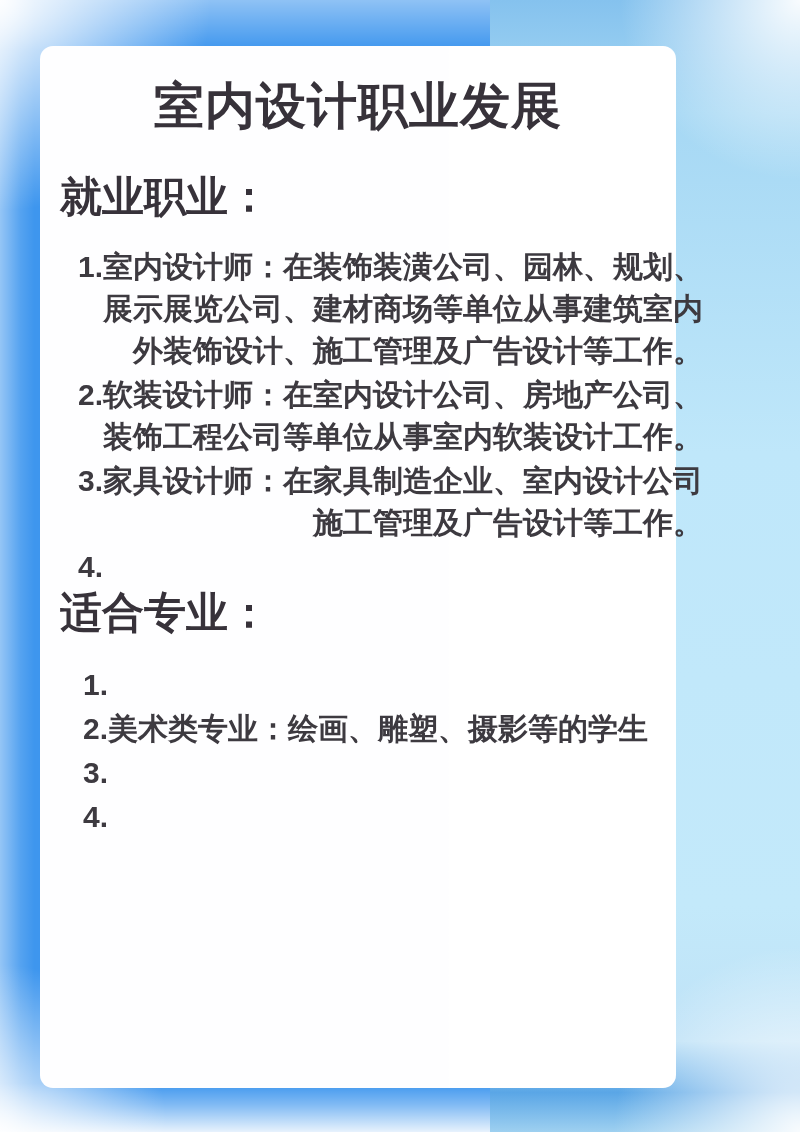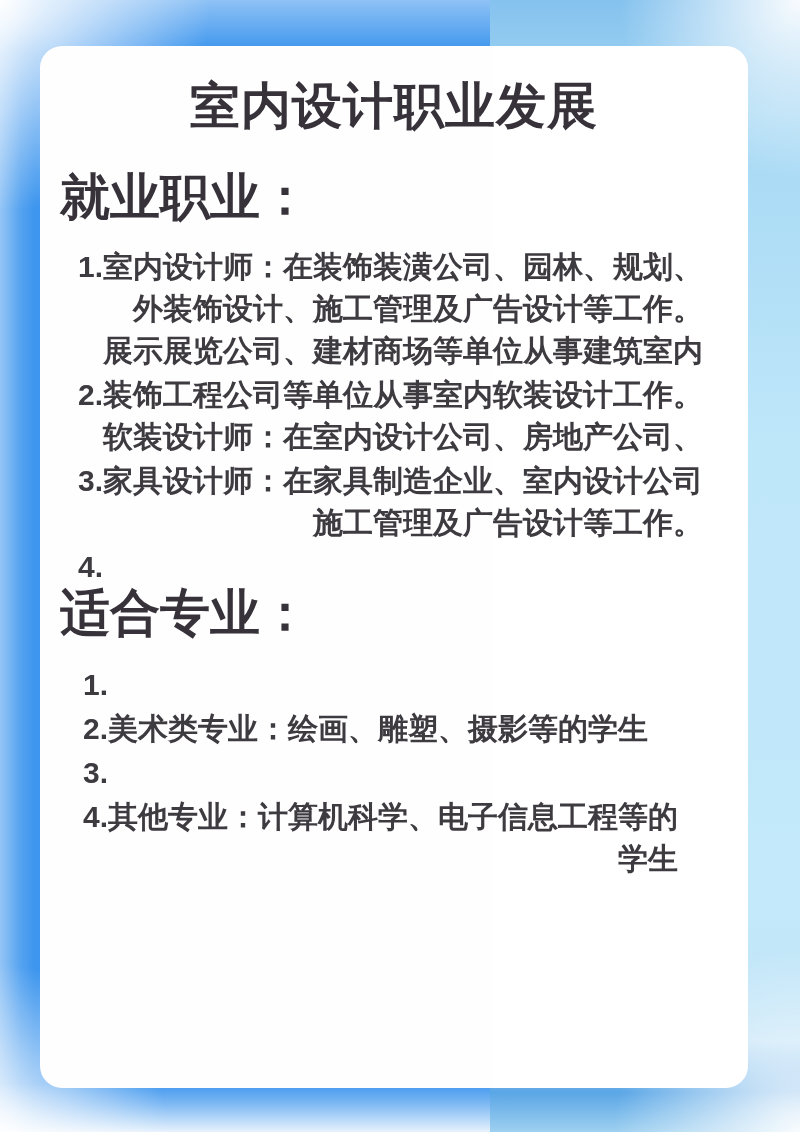--- a/index.html
+++ b/index.html
@@ -23,35 +23,35 @@
   }
   .bg-right {
     position: absolute; left: 490px; top: 0; width: 310px; height: 1132px;
     background:
       radial-gradient(circle 300px at 100% 0%, rgba(255,255,255,0.95) 0%, rgba(255,255,255,0) 60%),
       radial-gradient(circle 300px at 100% 100%, rgba(255,255,255,0.93) 0%, rgba(255,255,255,0) 62%),
       linear-gradient(to bottom, #85c2ee 0%, #a6d8f4 10%, #bfe7fa 40%, #c3e9fa 80%, #bfe2f7 92%, #5aa6e6 96.5%, #9ed0f0 100%);
   }
   
   .card {
-    position: absolute; left: 40px; top: 46px; width: 708px; height: 1042px;
+    position: absolute; left: 40px; top: 46px; width: 636px; height: 1042px;
     background: linear-gradient(to right, #fefeff 0%, #fefeff 64.2%, #ffffff 64.3%, #ffffff 100%);
-    border-radius: 22px;
+    border-radius: 13px;
   }
   .card-inner { padding: 32px 20px 0 20px; }
   .title {
     text-align: center;
     font-size: 50px;
     line-height: 56px;
     font-weight: bold;
     letter-spacing: 1px;
     color: #37323a;
   }
   .section-heading {
-    font-size: 50px;
+    font-size: 42px;
     line-height: 46px;
     font-weight: bold;
     color: #37323a;
     margin-top: 40px;
   }
   .section-heading.second { margin-top: 0; }
   .list { margin-top: 26px; padding-left: 18px; }
   .list.second { margin-top: 28px; padding-left: 23px; }
   .list-item {
     display: flex;
@@ -77,29 +77,29 @@
 
     <div class="title">室内设计职业发展</div>
 
     <div class="section-heading">就业职业：</div>
 
     <div class="list">
       <div class="list-item">
         <span class="num">1.</span>
         <div class="lines">
           <div class="line">室内设计师：在装饰装潢公司、园林、规划、</div>
+          <div class="line">展示展览公司、建材商场等单位从事建筑室内</div>
           <div class="line">外装饰设计、施工管理及广告设计等工作。</div>
-          <div class="line">展示展览公司、建材商场等单位从事建筑室内</div>
         </div>
       </div>
       <div class="list-item">
         <span class="num">2.</span>
         <div class="lines">
+          <div class="line">软装设计师：在室内设计公司、房地产公司、</div>
           <div class="line">装饰工程公司等单位从事室内软装设计工作。</div>
-          <div class="line">软装设计师：在室内设计公司、房地产公司、</div>
         </div>
       </div>
       <div class="list-item">
         <span class="num">3.</span>
         <div class="lines">
           <div class="line">家具设计师：在家具制造企业、室内设计公司</div>
           <div class="line">施工管理及广告设计等工作。</div>
         </div>
       </div>
       <div class="list-item">
@@ -119,21 +119,17 @@
         <span class="num">2.</span>
         <div class="lines">
           <div class="line">美术类专业：绘画、雕塑、摄影等的学生</div>
         </div>
       </div>
       <div class="list-item">
         <span class="num">3.</span>
       </div>
       <div class="list-item">
         <span class="num">4.</span>
-        <div class="lines">
-          <div class="line">其他专业：计算机科学、电子信息工程等的</div>
-          <div class="line">学生</div>
-        </div>
       </div>
     </div>
 
   </div>
 </div>
 
 </body></html>

